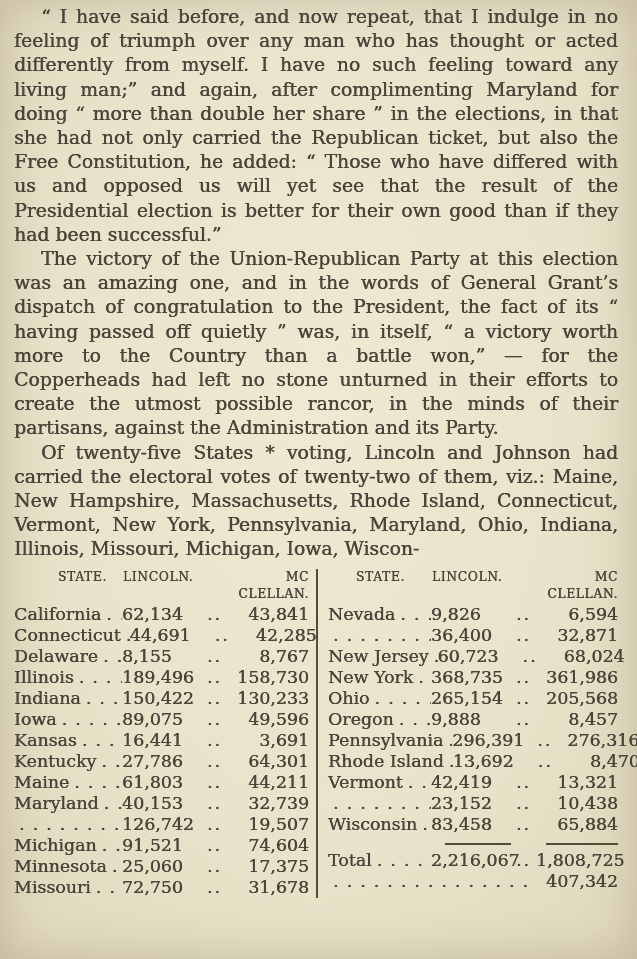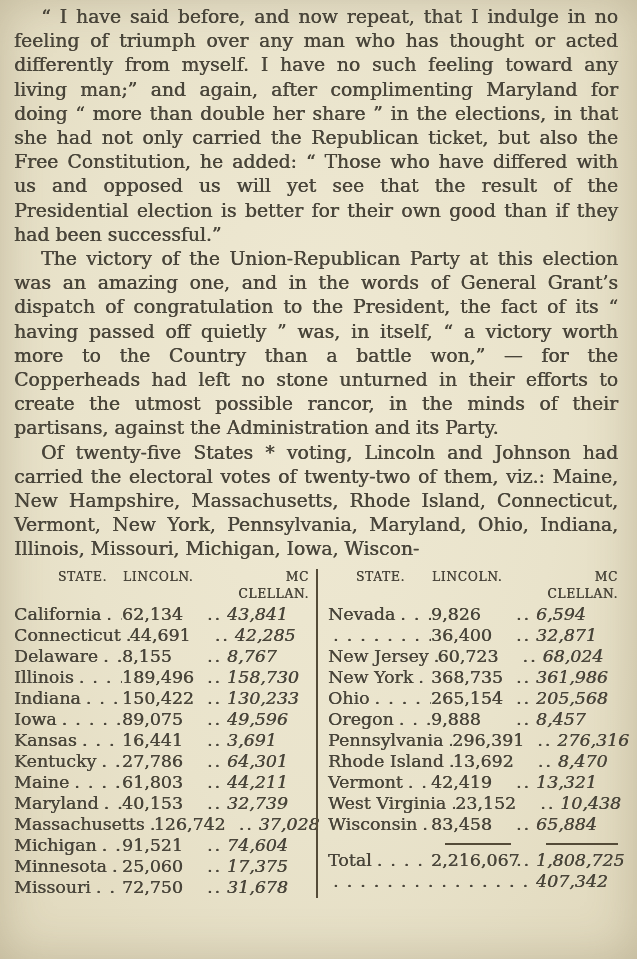--- a/index.html
+++ b/index.html
@@ -63,21 +63,21 @@
   .tname{flex:0 0 auto;}
   .tleader{
     flex:1 1 0;
     overflow:hidden;
     letter-spacing:8px;
     padding-left:5px;
     min-width:4px;
   }
   .tnum{width:80px;text-align:left;flex:0 0 auto;}
   .tsep{width:25px;text-align:center;letter-spacing:2px;flex:0 0 auto;}
-  .tnum2{width:82px;flex:0 0 auto;font-style:italic;}
+  .tnum2{width:82px;text-align:right;flex:0 0 auto;}
   .rulerow{display:flex;align-items:baseline;margin:8px 0 5px;}
   .rulesp{flex:1;}
   .rule{display:block;height:0;border-top:2px solid #544b38;margin-left:auto;}
   .rule.r1{width:66px;}
   .rule.r2{width:72px;}
   .rulegap{width:25px;flex:0 0 auto;}
   .rulecell{width:80px;flex:0 0 auto;}
   .rulecell2{width:82px;flex:0 0 auto;}
 </style>
 </head>
@@ -163,25 +163,24 @@
             <span class="tnum2">44,211</span>
           </div>
           <div class="trow">
             <span class="tname">Maryland</span>
             <span class="tleader">............................................................</span>
             <span class="tnum">40,153</span>
             <span class="tsep">..</span>
             <span class="tnum2">32,739</span>
           </div>
           <div class="trow">
-            <span class="tname">Massachusetts</span>
             <span class="tleader">............................................................</span>
             <span class="tnum">126,742</span>
             <span class="tsep">..</span>
-            <span class="tnum2">37,028</span>
+            <span class="tnum2">19,507</span>
           </div>
           <div class="trow">
             <span class="tname">Michigan</span>
             <span class="tleader">............................................................</span>
             <span class="tnum">91,521</span>
             <span class="tsep">..</span>
             <span class="tnum2">74,604</span>
           </div>
           <div class="trow">
             <span class="tname">Minnesota</span>
@@ -263,21 +262,20 @@
             <span class="tnum2">8,470</span>
           </div>
           <div class="trow">
             <span class="tname">Vermont</span>
             <span class="tleader">............................................................</span>
             <span class="tnum">42,419</span>
             <span class="tsep">..</span>
             <span class="tnum2">13,321</span>
           </div>
           <div class="trow">
-            <span class="tname">West Virginia</span>
             <span class="tleader">............................................................</span>
             <span class="tnum">23,152</span>
             <span class="tsep">..</span>
             <span class="tnum2">10,438</span>
           </div>
           <div class="trow">
             <span class="tname">Wisconsin</span>
             <span class="tleader">............................................................</span>
             <span class="tnum">83,458</span>
             <span class="tsep">..</span>

